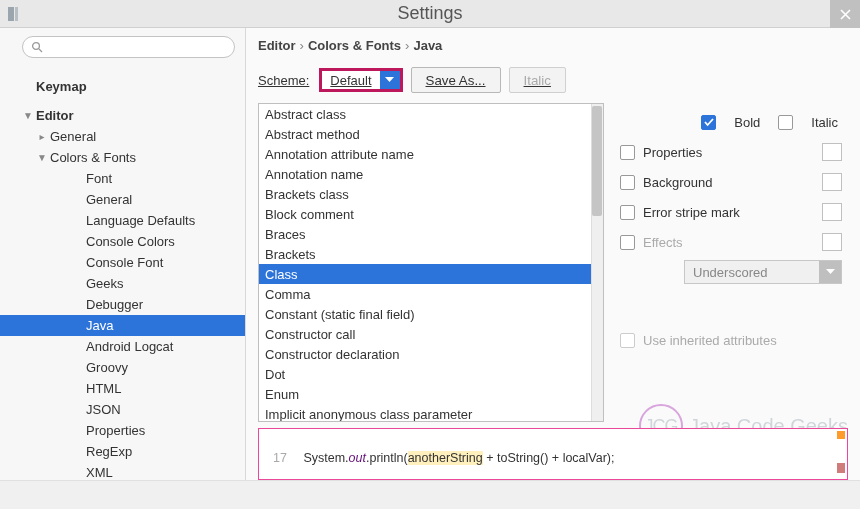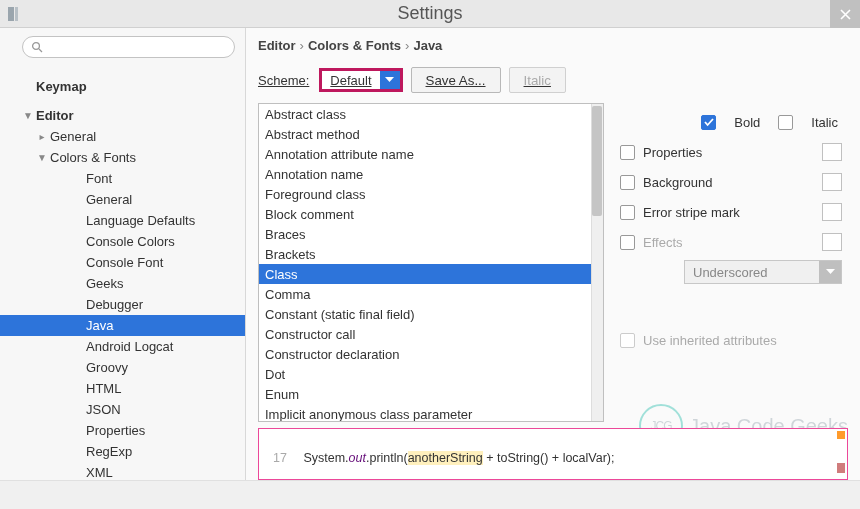--- a/index.html
+++ b/index.html
@@ -48,21 +48,21 @@
 .chk svg { display: none; }
 .swatch { width: 20px; height: 18px; border: 1px solid #c0c0c0; background: #fff; cursor: pointer; }
 .prow .grow { flex: 1; }
 .dimlbl { color: #aaa; }
 .eff-select { display: inline-flex; align-items: center; border: 1px solid #c7c7c7; background: #f0f0f0; height: 24px; width: 158px; margin-left: auto; }
 .eff-select .val { padding: 0 8px; color: #888; flex: 1; }
 .eff-select .arr { width: 22px; height: 100%; background: #bfbfbf; display: flex; align-items: center; justify-content: center; color: #fff; }
 .inherit { margin-top: 46px; display: flex; align-items: center; gap: 8px; color: #aaa; }
 .watermark { position: absolute; right: 0; bottom: -26px; opacity: 0.38; font-family: Georgia, serif; font-size: 20px; color: #8a9aa5; display: flex; align-items: center; gap: 6px; pointer-events: none; }
 .watermark .sub { font-size: 8px; letter-spacing: 0.5px; position:absolute; right:2px; bottom:-8px; color:#9aa;}
-.wm-circ { width: 44px; height: 44px; border: 2px solid #14b8a6; border-radius: 50%; display: flex; align-items: center; justify-content: center; font-size: 12px; font-family: Arial; letter-spacing:-1px; }
+.wm-circ { width: 44px; height: 44px; border: 2px solid #a21caf; border-radius: 50%; display: flex; align-items: center; justify-content: center; font-size: 18px; font-family: Arial; letter-spacing:-1px; }
 .preview { margin: 6px 12px 0 12px; border: 1px solid #ec4899; background: #fff; font-family: Menlo, Consolas, monospace; font-size: 12.5px; line-height: 18px; padding: 2px 4px; white-space: pre; position: relative; height: 52px; overflow:hidden;}
 .preview .ln { color: #a9a9a9; display: inline-block; width: 24px; text-align: right; margin-right: 6px; }
 .preview .hl1 { background: #fff0bd; }
 .preview .fld { color: #660e7a; font-style: italic; }
 .preview .rmark { position: absolute; right: 2px; top: 2px; width: 8px; height: 8px; background: #ff9b2b; }
 .preview .rmark2 { position: absolute; right: 2px; bottom: 6px; width: 8px; height: 10px; background: #d07c7c; }
 .footer { height: 28px; border-top: 1px solid #e0e0e0; }
 </style>
 </head>
 <body>
@@ -192,21 +192,21 @@
       <button class="btn disabled">Italic</button>
     </div>
 
     <div class="mid">
       <div class="listbox">
         <div class="listbox-inner" id="listbox">
             <div class="li">Abstract class</div>
             <div class="li">Abstract method</div>
             <div class="li">Annotation attribute name</div>
             <div class="li">Annotation name</div>
-            <div class="li">Foreground class</div>
+            <div class="li">Brackets class</div>
             <div class="li">Block comment</div>
             <div class="li">Braces</div>
             <div class="li">Brackets</div>
             <div class="li sel">Class</div>
             <div class="li">Comma</div>
             <div class="li">Constant (static final field)</div>
             <div class="li">Constructor call</div>
             <div class="li">Constructor declaration</div>
             <div class="li">Dot</div>
             <div class="li">Enum</div>

